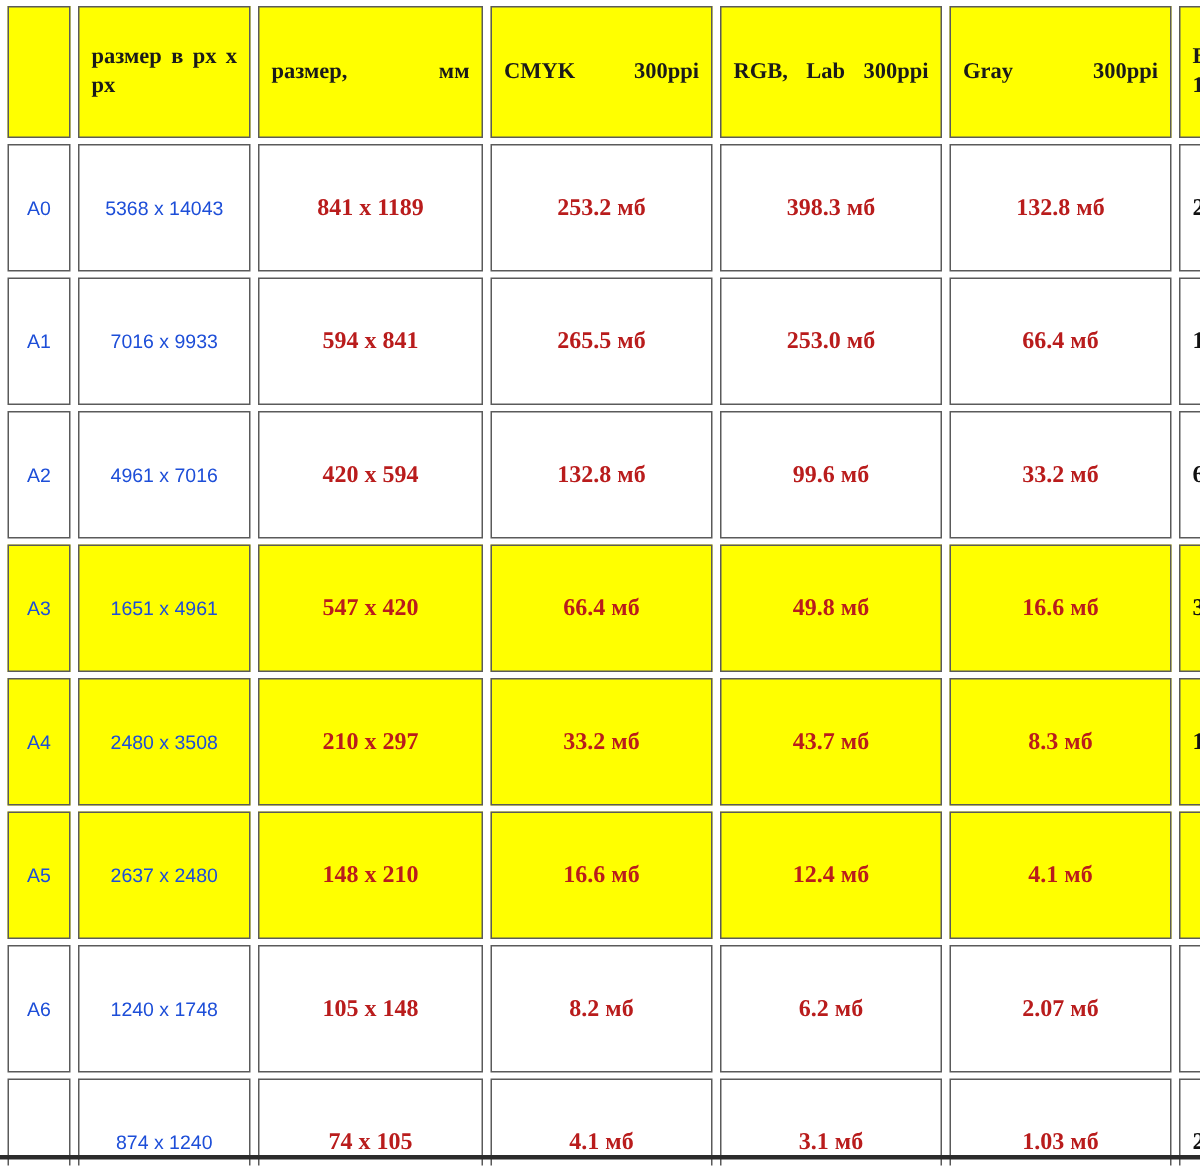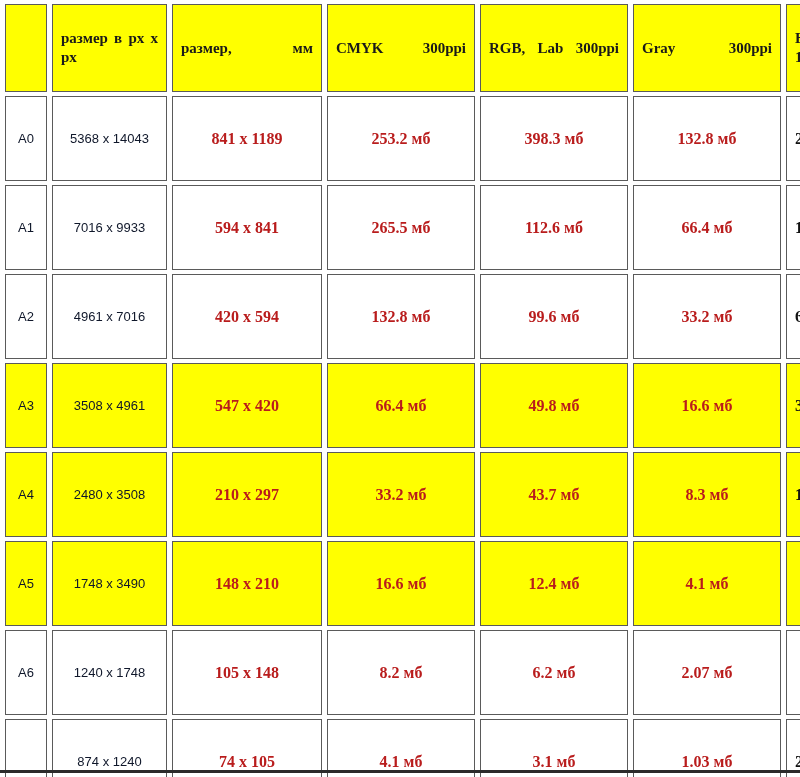--- a/index.html
+++ b/index.html
@@ -52,21 +52,21 @@
   }
   tr.hdr td.blank{background:#ffff00;}
 
   tr.body td{height:85px;}
   tr.yellow td{background:#ffff00;}
 
   td.cell-size, td.cell-label{
     font-family:"Liberation Sans",sans-serif;
     font-weight:normal;
     font-size:13px;
-    color:#0f172a;
+    color:#1d4ed8;
     text-align:center;
     margin-top:20px;
   }
   td.cell-label{font-size:13px;}
 
   td.cell-val{
     font-family:"Liberation Serif",serif;
     font-weight:bold;
     font-size:16px;
     color:#b91c1c;
@@ -129,54 +129,54 @@
           <td class="cell-val">253.2 мб</td>
           <td class="cell-val">398.3 мб</td>
           <td class="cell-val">132.8 мб</td>
           <td class="cell-bmp">266,1 мб</td>
         </tr>
         <tr class="body">
           <td class="cell-label">A1</td>
           <td class="cell-size">7016 x 9933</td>
           <td class="cell-val">594 x 841</td>
           <td class="cell-val">265.5 мб</td>
-          <td class="cell-val">112.6 мб</td>
+          <td class="cell-val">253.0 мб</td>
           <td class="cell-val">66.4 мб</td>
           <td class="cell-bmp">132,8 мб</td>
         </tr>
         <tr class="body">
           <td class="cell-label">A2</td>
           <td class="cell-size">4961 x 7016</td>
           <td class="cell-val">420 x 594</td>
           <td class="cell-val">132.8 мб</td>
           <td class="cell-val">99.6 мб</td>
           <td class="cell-val">33.2 мб</td>
           <td class="cell-bmp">66.4 мб</td>
         </tr>
         <tr class="body yellow">
           <td class="cell-label">A3</td>
-          <td class="cell-size">3508 x 4961</td>
+          <td class="cell-size">1651 x 4961</td>
           <td class="cell-val">547 x 420</td>
           <td class="cell-val">66.4 мб</td>
           <td class="cell-val">49.8 мб</td>
           <td class="cell-val">16.6 мб</td>
           <td class="cell-bmp">33.2 мб</td>
         </tr>
         <tr class="body yellow">
           <td class="cell-label">A4</td>
           <td class="cell-size">2480 x 3508</td>
           <td class="cell-val">210 x 297</td>
           <td class="cell-val">33.2 мб</td>
           <td class="cell-val">43.7 мб</td>
           <td class="cell-val">8.3 мб</td>
           <td class="cell-bmp">16.6 мб</td>
         </tr>
         <tr class="body yellow">
           <td class="cell-label">A5</td>
-          <td class="cell-size">1748 x 3490</td>
+          <td class="cell-size">2637 x 2480</td>
           <td class="cell-val">148 x 210</td>
           <td class="cell-val">16.6 мб</td>
           <td class="cell-val">12.4 мб</td>
           <td class="cell-val">4.1 мб</td>
           <td class="cell-bmp single">8.2 мб</td>
         </tr>
         <tr class="body">
           <td class="cell-label">A6</td>
           <td class="cell-size">1240 x 1748</td>
           <td class="cell-val">105 x 148</td>

